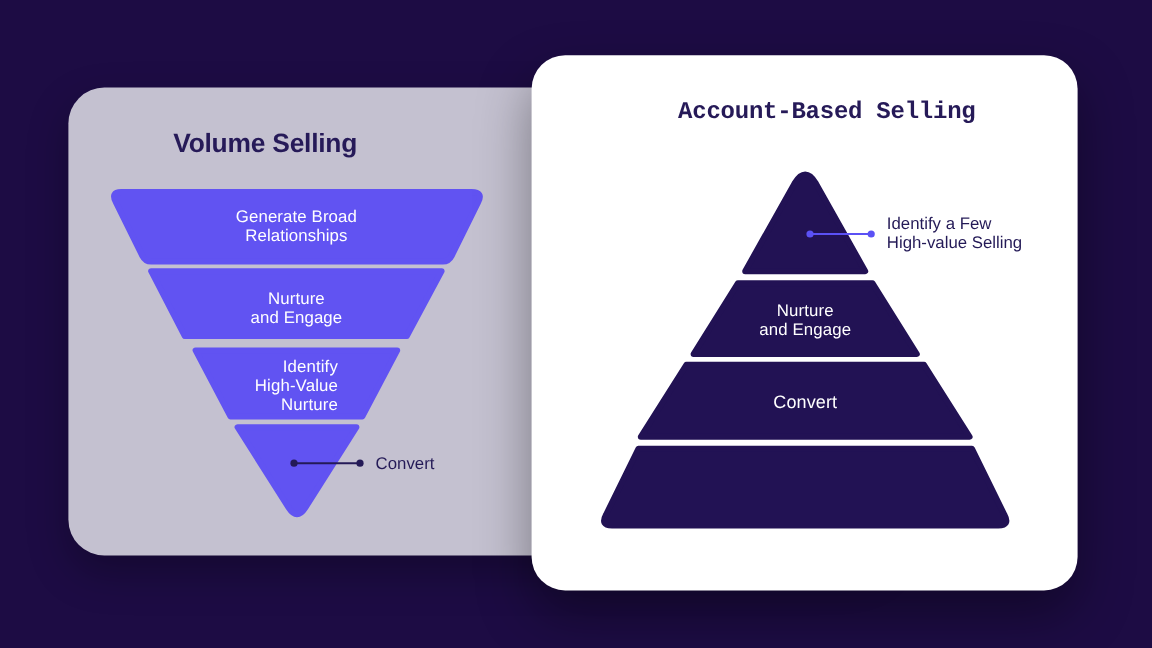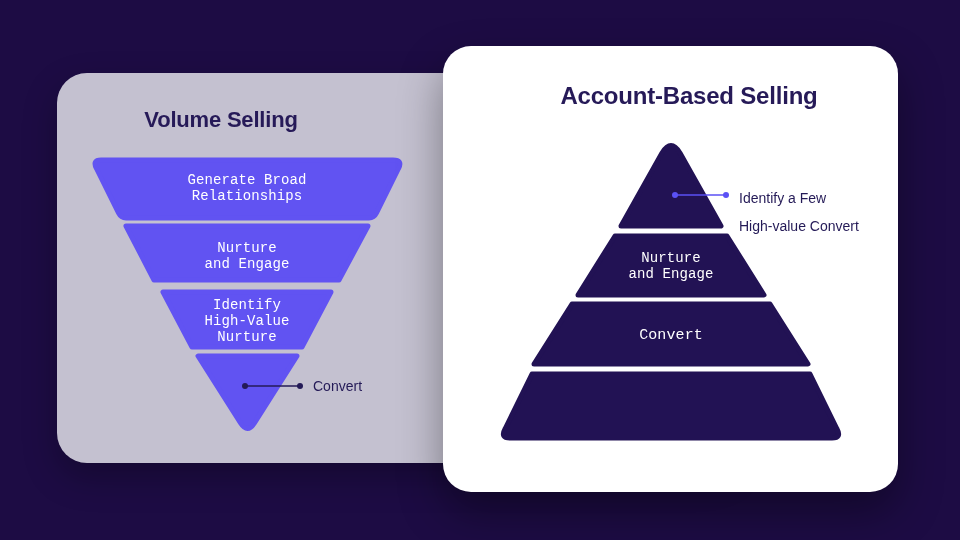--- a/index.html
+++ b/index.html
@@ -24,39 +24,39 @@
     box-shadow:0 20px 44px rgba(0,0,0,.38);
   }
 
   
   .card-title{
     position:absolute;text-align:center;
     color:#261a58;font-weight:700;letter-spacing:-.2px;
     white-space:nowrap;
   }
   .title-left{left:0;top:34px;width:328px;font-size:22px;}
-  .title-right{left:0;top:36px;width:492px;font-size:24px;}
+  .title-right{left:0;top:36px;width:492px;font-size:20px;font-family:Liberation Mono, monospace;}
 
   
   .shape-layer{position:absolute;left:0;top:0;pointer-events:none;}
 
   
   .seg-label{
     position:absolute;transform:translate(-50%,-50%);
     text-align:center;color:#ffffff;
     font-size:14px;line-height:16px;font-weight:500;
-    white-space:nowrap;letter-spacing:.1px;font-family:Liberation Mono, monospace;
+    white-space:nowrap;letter-spacing:.1px;
   }
   .seg-label span{display:block;}
   .callout{
     position:absolute;text-align:left;
     font-size:14px;line-height:16px;font-weight:500;
     color:#241a57;white-space:nowrap;
   }
-  .callout span{display:block;margin-top:12px;}
+  .callout span{display:block;}
   .callout-left{transform:translate(0,-50%);}
 </style>
 </head>
 <body>
 
 <div class="stage">
 
   <div class="card card-left">
 
     <div class="card-title title-left">Volume Selling</div>
@@ -76,21 +76,21 @@
     </svg>
 
     <div class="seg-label" style="left:190px;top:115px;">
       <span>Generate Broad</span>
       <span>Relationships</span>
     </div>
     <div class="seg-label" style="left:190px;top:183px;">
       <span>Nurture</span>
       <span>and Engage</span>
     </div>
-    <div class="seg-label" style="left:190px;top:248px;">
+    <div class="seg-label" style="left:190px;top:248px;text-align:right;">
       <span>Identify</span>
       <span>High-Value</span>
       <span>Nurture</span>
     </div>
 
     <div class="callout callout-left" style="left:256px;top:313px;">Convert</div>
   </div>
 
   <div class="card card-right">
 
@@ -105,21 +105,21 @@
       </g>
       <g stroke="#5b51f5" fill="#5b51f5">
         <line x1="232" y1="149" x2="283" y2="149" stroke-width="1.6"></line>
         <circle cx="232" cy="149" r="3" stroke="none"></circle>
         <circle cx="283" cy="149" r="3" stroke="none"></circle>
       </g>
     </svg>
 
     <div class="callout" style="left:296px;top:132px;">
       <span>Identify a Few</span>
-      <span>High-value Convert</span>
+      <span>High-value Selling</span>
     </div>
 
     <div class="seg-label" style="left:228px;top:220px;">
       <span>Nurture</span>
       <span>and Engage</span>
     </div>
     <div class="seg-label" style="left:228px;top:290px;font-size:15px;">
       <span>Convert</span>
     </div>
   </div>

